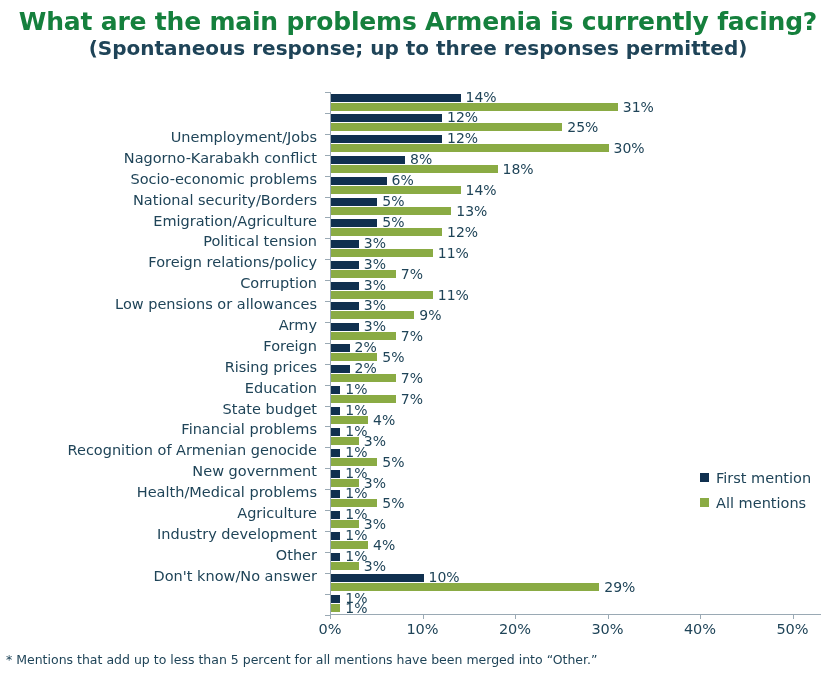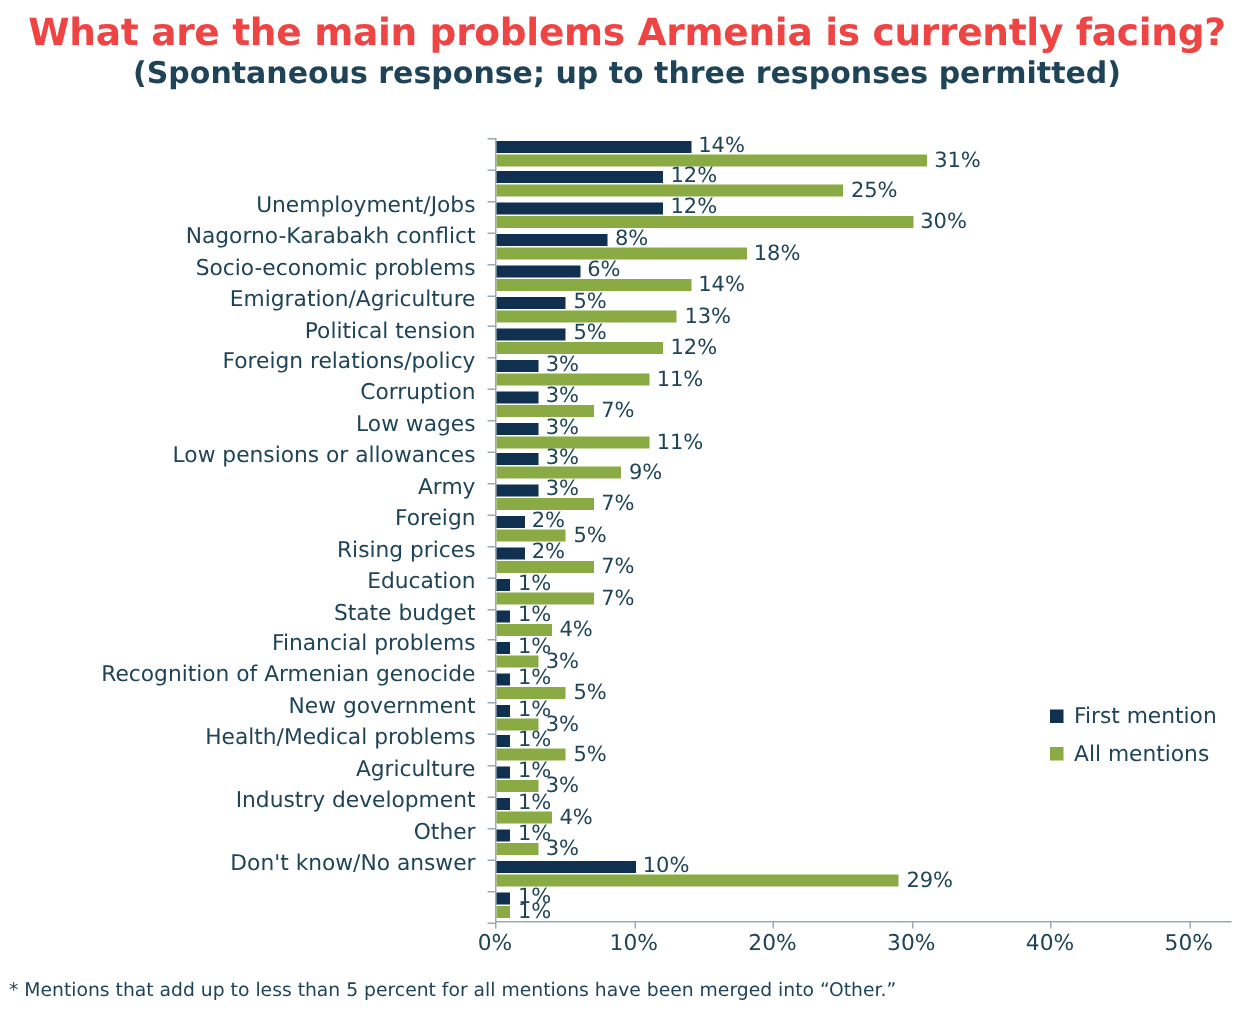--- a/index.html
+++ b/index.html
@@ -17,21 +17,21 @@
   }
 
   
   #title-block {
     text-align: center;
     padding-top: 8px;
   }
   #chart-title {
     font-size: 25px;
     font-weight: bold;
-    color: #ef4444;
+    color: #15803d;
     letter-spacing: -0.2px;
     line-height: 1.12;
     white-space: nowrap;
   }
   #chart-subtitle {
     font-size: 20px;
     font-weight: bold;
     color: #1f4458;
     line-height: 1.15;
     margin-top: 1px;
@@ -181,25 +181,25 @@
   <div id="chart-title">What are the main problems Armenia is currently facing?</div>
   <div id="chart-subtitle">(Spontaneous response; up to three responses permitted)</div>
 </div>
 
 <div id="plot-wrap">
 
   <div id="cat-axis">
       <div class="cat-label">Unemployment/Jobs</div>
       <div class="cat-label">Nagorno-Karabakh conflict</div>
       <div class="cat-label">Socio-economic problems</div>
+      <div class="cat-label">National security/Borders</div>
       <div class="cat-label">Emigration/Agriculture</div>
       <div class="cat-label">Political tension</div>
       <div class="cat-label">Foreign relations/policy</div>
       <div class="cat-label">Corruption</div>
-      <div class="cat-label">Low wages</div>
       <div class="cat-label">Low pensions or allowances</div>
       <div class="cat-label">Army</div>
       <div class="cat-label">Foreign</div>
       <div class="cat-label">Rising prices</div>
       <div class="cat-label">Education</div>
       <div class="cat-label">State budget</div>
       <div class="cat-label">Financial problems</div>
       <div class="cat-label">Recognition of Armenian genocide</div>
       <div class="cat-label">New government</div>
       <div class="cat-label">Health/Medical problems</div>

